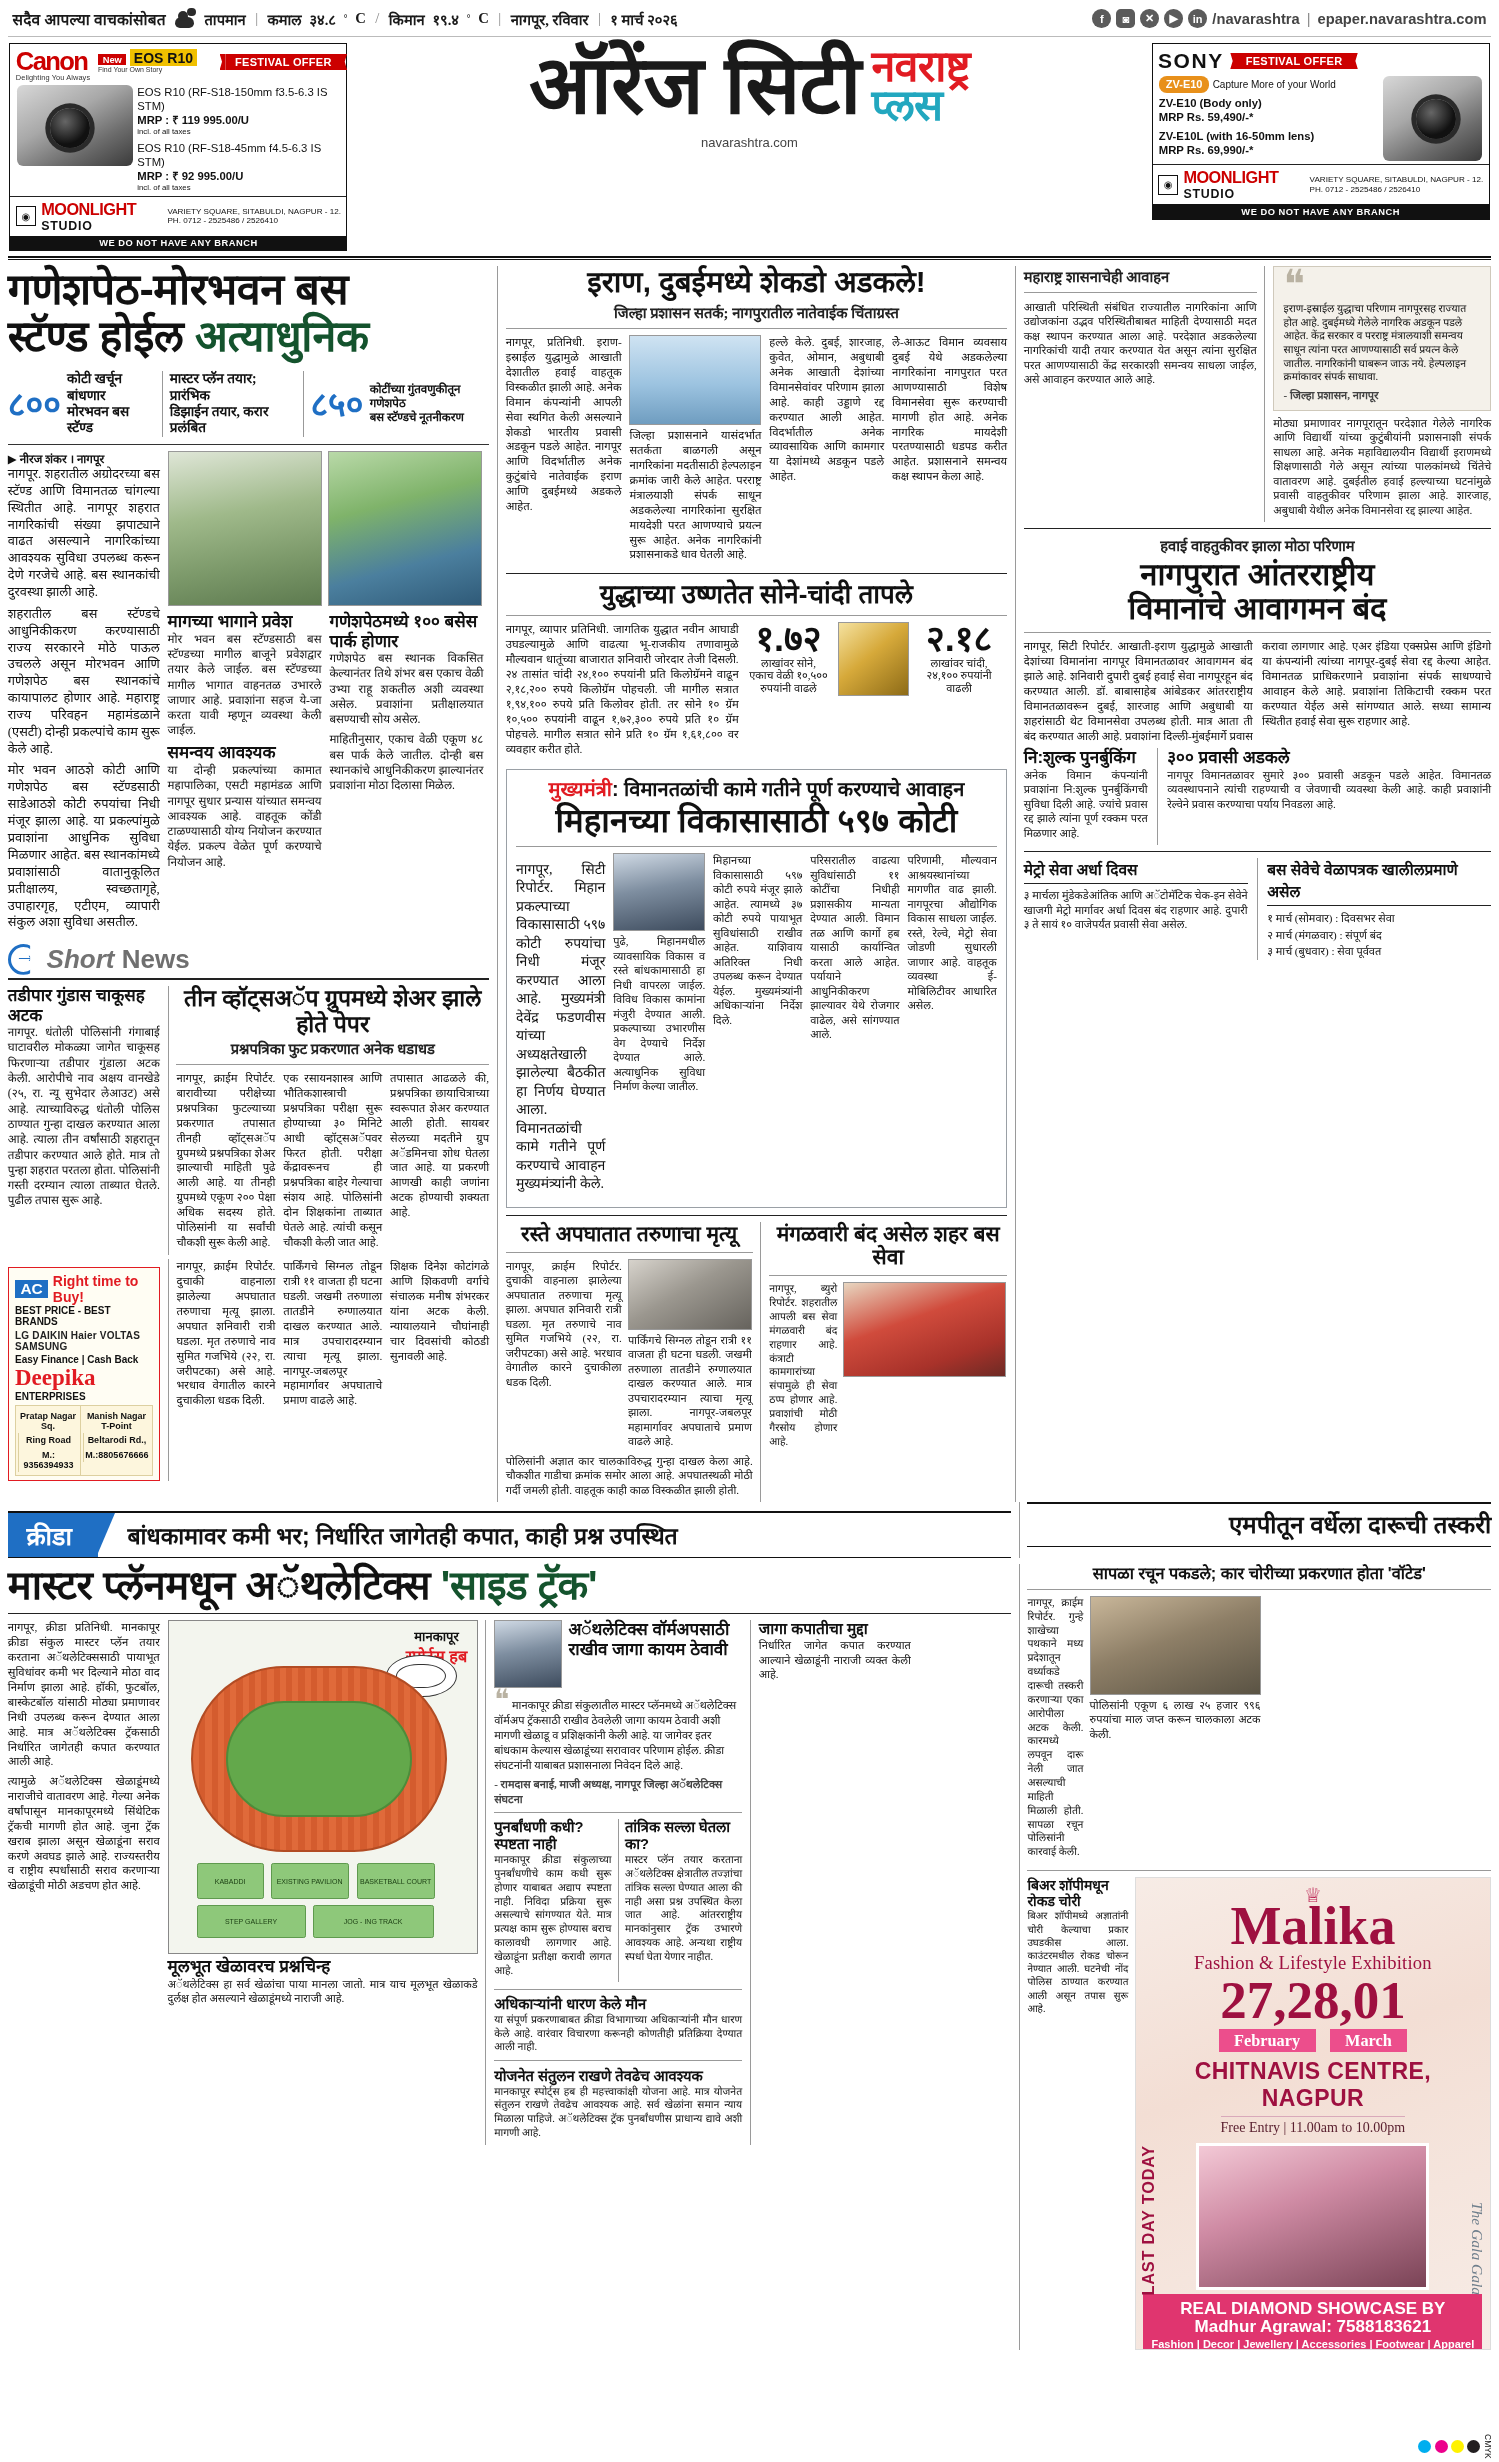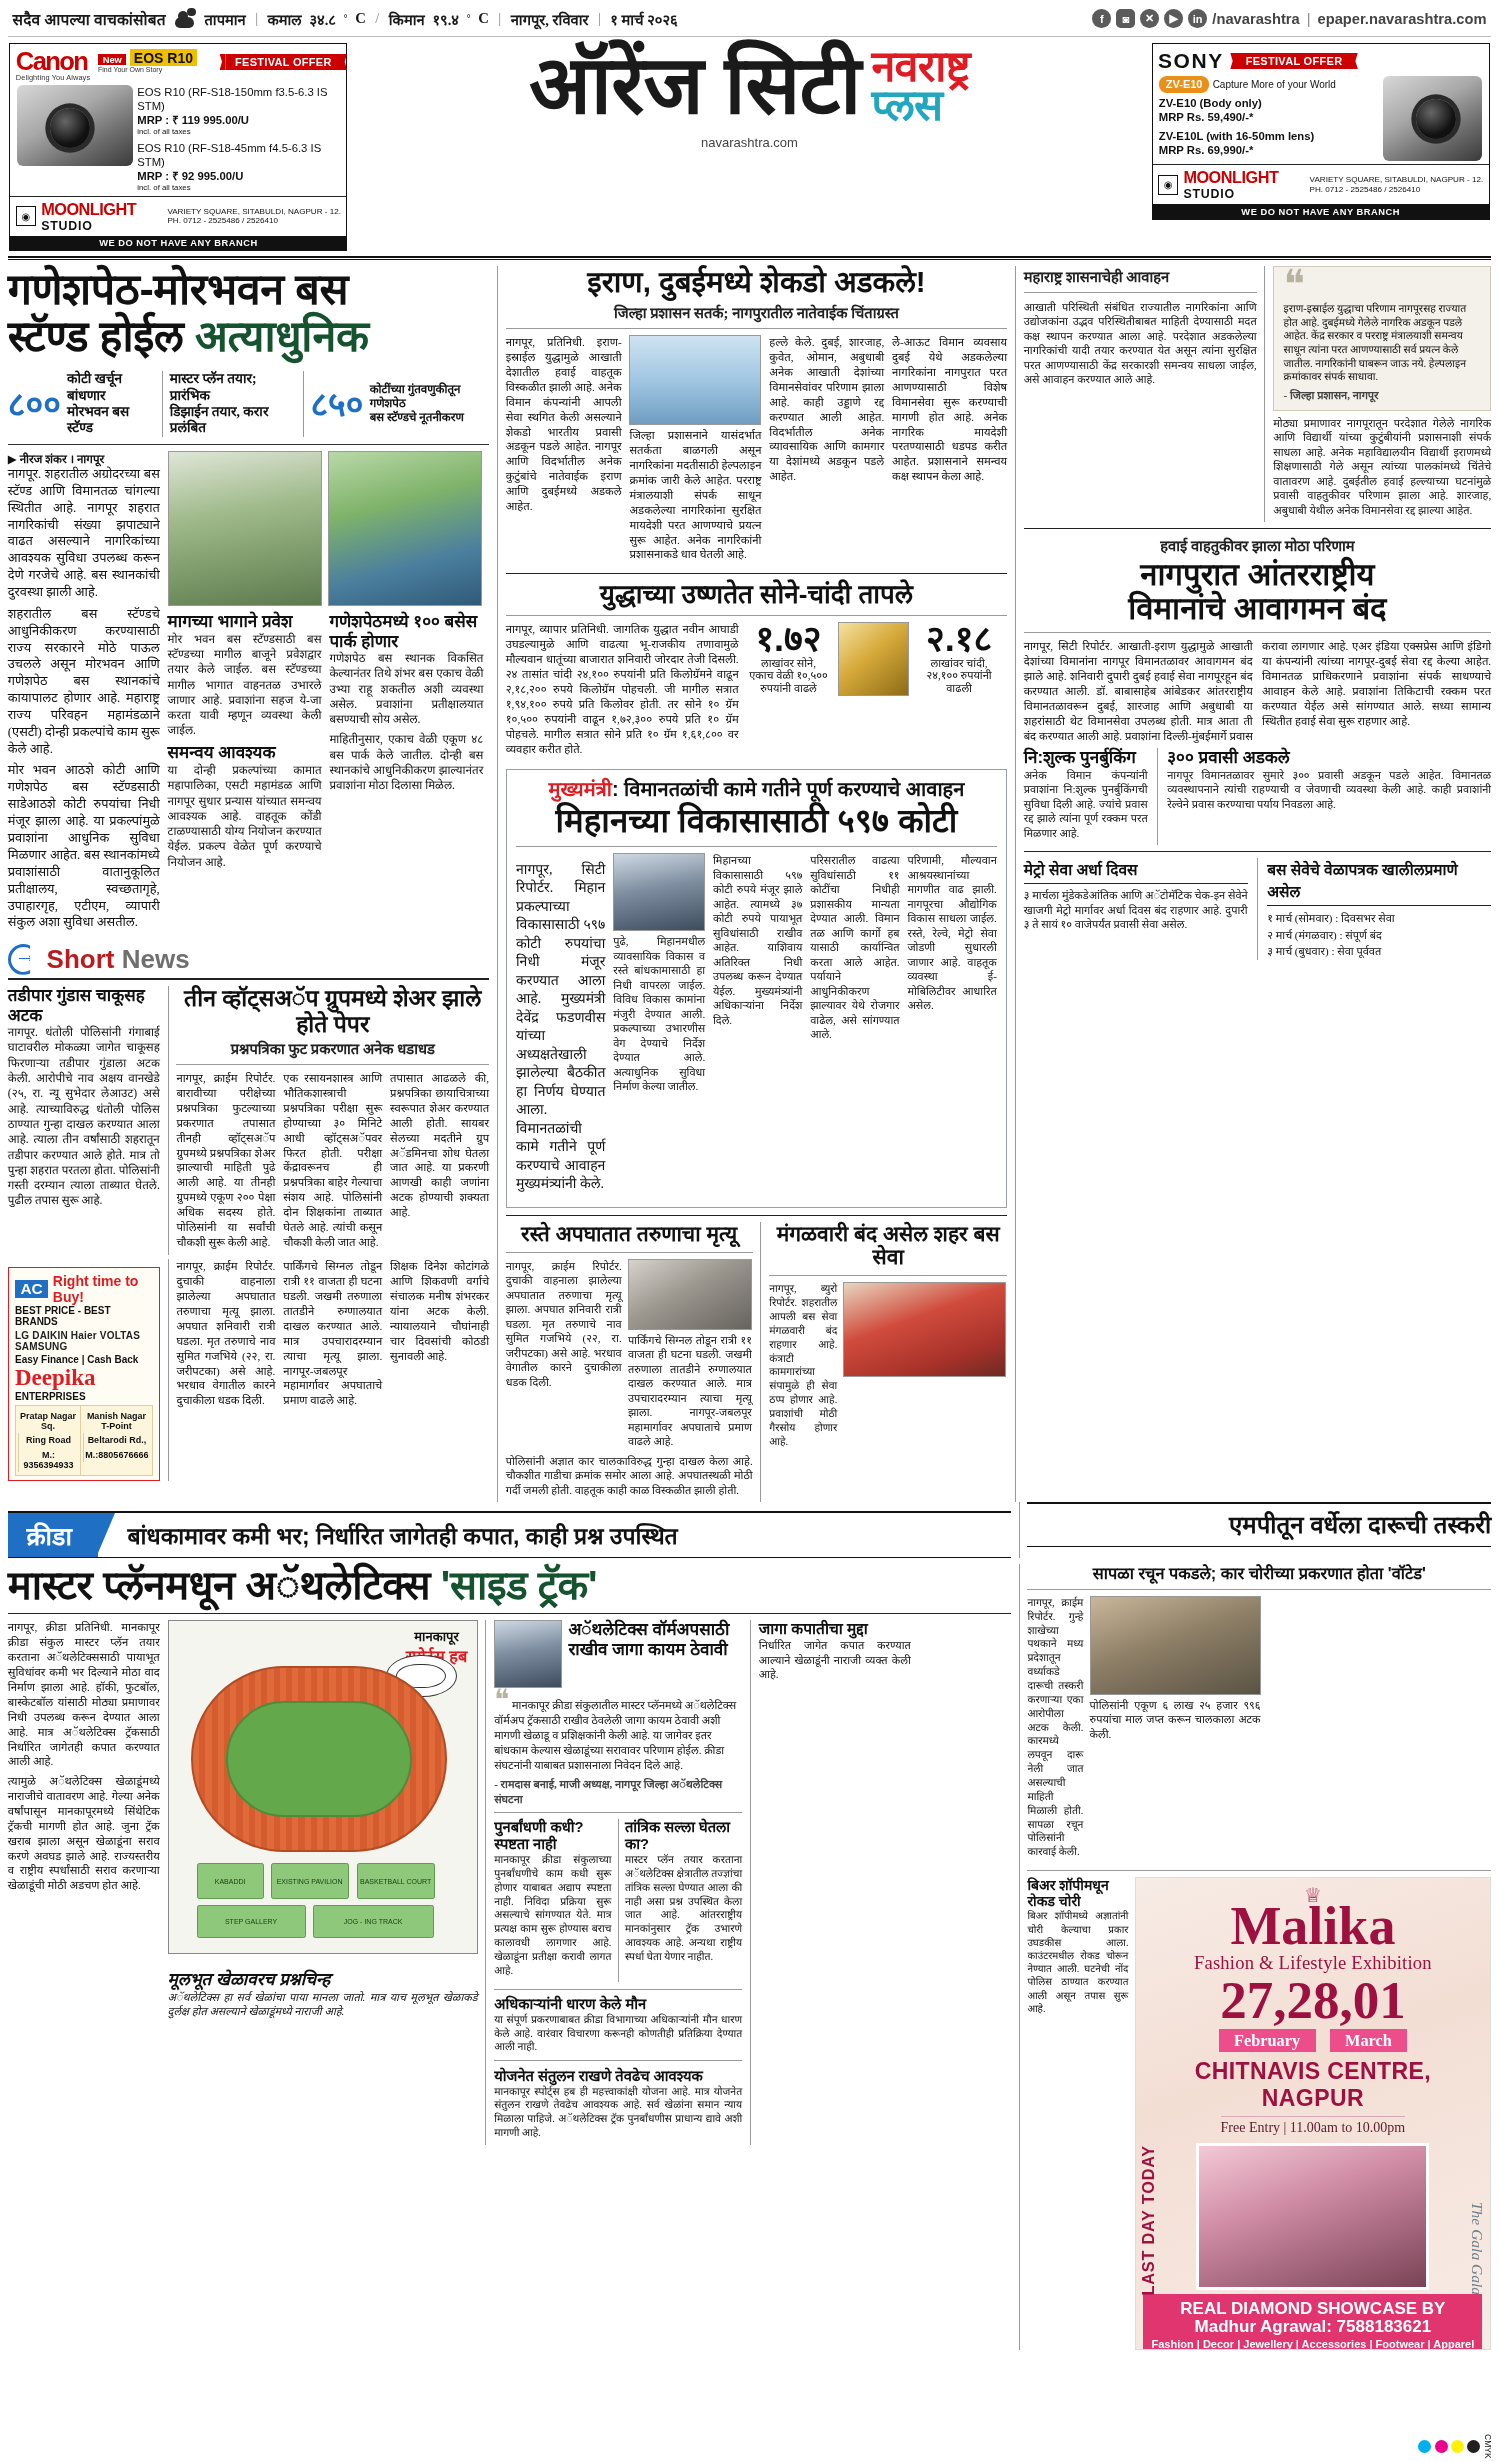--- a/index.html
+++ b/index.html
@@ -126,21 +126,21 @@
   .photo.portrait { background: linear-gradient(170deg,#cfd9e4,#7e8ea0 45%,#3e4c5e); }
   .photo.group { background: linear-gradient(160deg,#c9b79a,#8e7f67 45%,#5a5344); }
   .photo.road { background: linear-gradient(150deg,#d7d3cc,#9b978f 45%,#66635d); }
 
   
   .shortnews-hdr { display:flex; align-items:center; gap:7.8px; border-bottom:2.3px solid #222; padding-bottom:3.1px; margin: 7.8px 0 6.2px;}
   .sn-arrow { width:31px; height:31px; border-radius:50%; border:3.1px solid #1f6fc4; position:relative; flex:none;
      clip-path: polygon(0 0, 72% 0, 72% 100%, 0 100%);}
   .sn-arrow:after{ content:"→"; position:absolute; left:3.1px; top:-4.7px; font-size:23px; color:#1f6fc4; font-weight:700;}
   .sn-title { font-family:"Liberation Sans",sans-serif; font-weight:700; font-size:26px;}
-  .sn-title .dark { color:#b91c1c;} .sn-title .gray{ color:#6f6f6f;}
+  .sn-title .dark { color:#737373;font-style:italic;} .sn-title .gray{ color:#6f6f6f;}
 
   
   .quotebox { background:#f4f1ea; border:0.8px solid #cfc9bb; padding:7.8px 9.3px; font-size:11.6px; line-height:1.3; }
   .qmark { font-family:"Liberation Serif",serif; font-size:40px; color:#b9b2a2; line-height:.5; }
   .qsrc { text-align:left; font-weight:700; font-size:11px; color:#444; margin-top:3.9px;}
 
   
   .cmpanel { border:1.6px solid #9aa0a6; padding: 7.8px 9.3px 9.3px; margin-top:7.8px; background:#fff;}
   .cmtag { color:#e11b22; font-weight:700; }
 
@@ -657,21 +657,21 @@
               <div class="t2">स्पोर्ट्स हब</div>
             </div>
             <div class="stadicon"></div>
             <div class="track"></div>
             <div class="blk" style="left:28px;top:242px;width:67px;height:36px;">KABADDI</div>
             <div class="blk" style="left:102px;top:242px;width:78px;height:36px;">EXISTING PAVILION</div>
             <div class="blk" style="left:188px;top:242px;width:78px;height:36px;">BASKETBALL COURT</div>
             <div class="blk" style="left:28px;top:284px;width:109px;height:33px;">STEP GALLERY</div>
             <div class="blk" style="left:144px;top:284px;width:121px;height:33px;">JOG - ING TRACK</div>
           </div>
-          <div style="margin-top:16px;font-style:italic;">
+          <div style="margin-top:3px;">
             <h4 class="head">मूलभूत खेळावरच प्रश्नचिन्ह</h4>
             <p class="body" style="font-size:11px;">अॅथलेटिक्स हा सर्व खेळांचा पाया मानला जातो. मात्र याच मूलभूत खेळाकडे दुर्लक्ष होत असल्याने खेळाडूंमध्ये नाराजी आहे.</p>
           </div>
         </div>
 
         <div class="vrule"></div>
 
         <div style="width:248px;">
           <div style="display:flex;gap:6.2px;">
             <div class="photo portrait" style="width:68px;height:68px;"></div>

